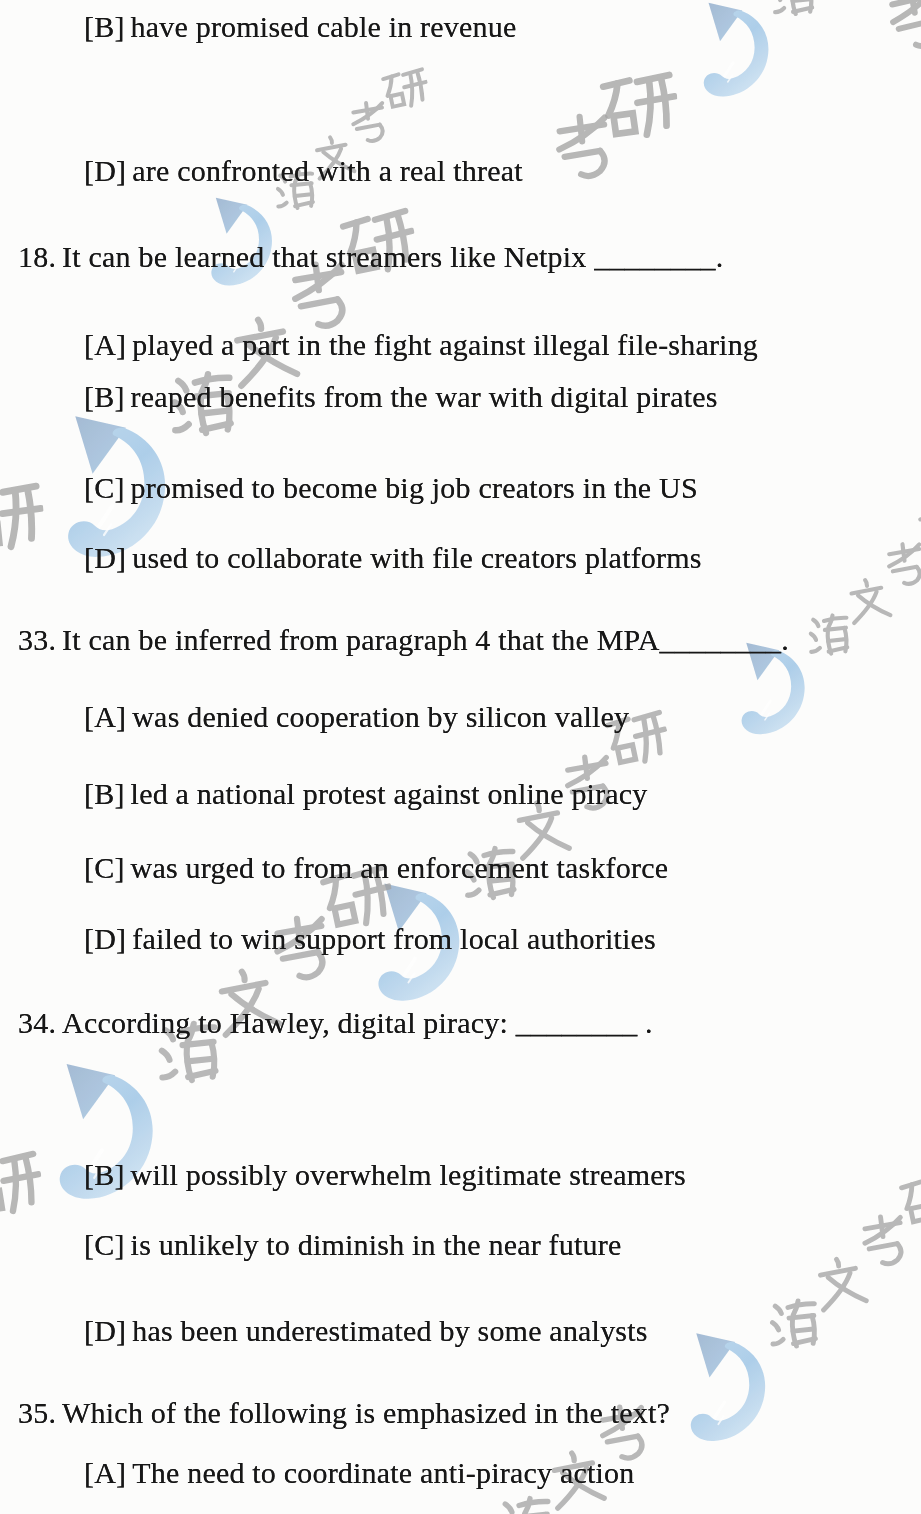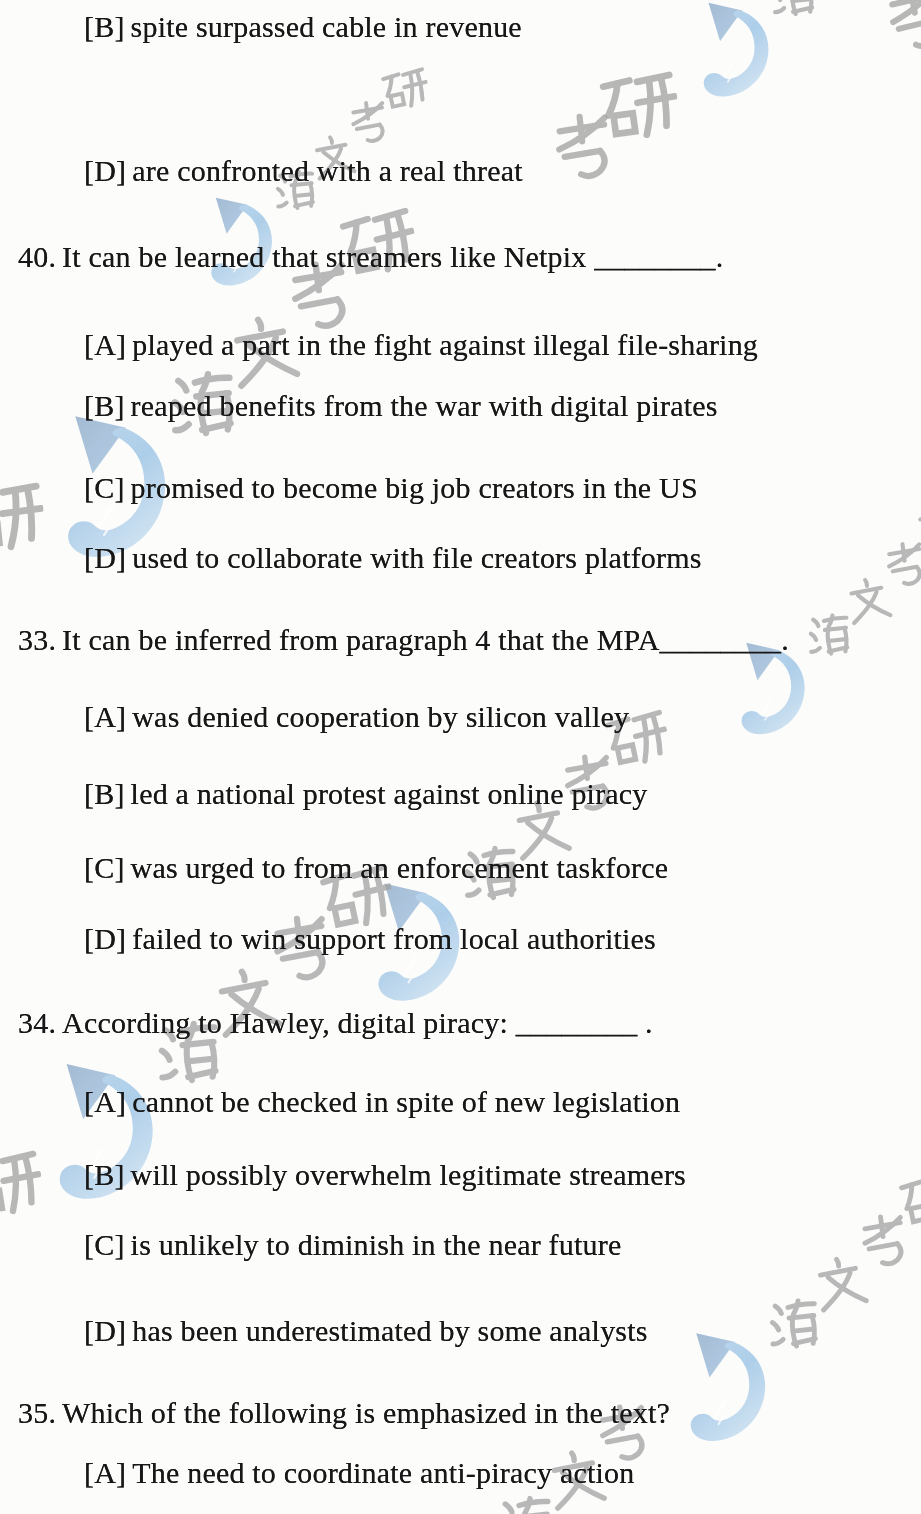--- a/index.html
+++ b/index.html
@@ -239,37 +239,36 @@
   <svg class="wm-frag" style="left:882px;top:-16px;width:70px;height:70px;transform:rotate(-10deg);">
       <use href="#wm-kao"></use>
     </svg>
   <svg class="wm-frag" style="left:-36px;top:476px;width:80px;height:80px;transform:rotate(-6deg);">
       <use href="#wm-yan"></use>
     </svg>
   <svg class="wm-frag" style="left:-32px;top:1146px;width:74px;height:74px;transform:rotate(-9deg);">
       <use href="#wm-yan"></use>
     </svg>
 
-  <div class="line option" style="top:10px"><span class="lbl">[B]</span><span>spite surpassed cable in revenue</span></div>
+  <div class="line option" style="top:10px"><span class="lbl">[B]</span><span>have promised cable in revenue</span></div>
   <div class="line option" style="top:154px"><span class="lbl">[D]</span><span>are confronted with a real threat</span></div>
 
-  <div class="line question" style="top:240px"><span class="lbl">40.</span><span>It can be learned that streamers like Netpix ________.</span></div>
+  <div class="line question" style="top:240px"><span class="lbl">18.</span><span>It can be learned that streamers like Netpix ________.</span></div>
   <div class="line option" style="top:328px"><span class="lbl">[A]</span><span>played a part in the fight against illegal file-sharing</span></div>
-  <div class="line option" style="top:389px"><span class="lbl">[B]</span><span>reaped benefits from the war with digital pirates</span></div>
+  <div class="line option" style="top:380px"><span class="lbl">[B]</span><span>reaped benefits from the war with digital pirates</span></div>
   <div class="line option" style="top:471px"><span class="lbl">[C]</span><span>promised to become big job creators in the US</span></div>
   <div class="line option" style="top:541px"><span class="lbl">[D]</span><span>used to collaborate with file creators platforms</span></div>
 
   <div class="line question" style="top:623px"><span class="lbl">33.</span><span>It can be inferred from paragraph 4 that the MPA________.</span></div>
   <div class="line option" style="top:700px"><span class="lbl">[A]</span><span>was denied cooperation by silicon valley</span></div>
   <div class="line option" style="top:777px"><span class="lbl">[B]</span><span>led a national protest against online piracy</span></div>
   <div class="line option" style="top:851px"><span class="lbl">[C]</span><span>was urged to from an enforcement taskforce</span></div>
   <div class="line option" style="top:922px"><span class="lbl">[D]</span><span>failed to win support from local authorities</span></div>
 
   <div class="line question" style="top:1006px"><span class="lbl">34.</span><span>According to Hawley, digital piracy: ________ .</span></div>
-  <div class="line option" style="top:1085px"><span class="lbl">[A]</span><span>cannot be checked in spite of new legislation</span></div>
   <div class="line option" style="top:1158px"><span class="lbl">[B]</span><span>will possibly overwhelm legitimate streamers</span></div>
   <div class="line option" style="top:1228px"><span class="lbl">[C]</span><span>is unlikely to diminish in the near future</span></div>
   <div class="line option" style="top:1314px"><span class="lbl">[D]</span><span>has been underestimated by some analysts</span></div>
 
   <div class="line question" style="top:1396px"><span class="lbl">35.</span><span>Which of the following is emphasized in the text?</span></div>
   <div class="line option" style="top:1456px"><span class="lbl">[A]</span><span>The need to coordinate anti-piracy action</span></div>
 
 </div>
 
 </body></html>

